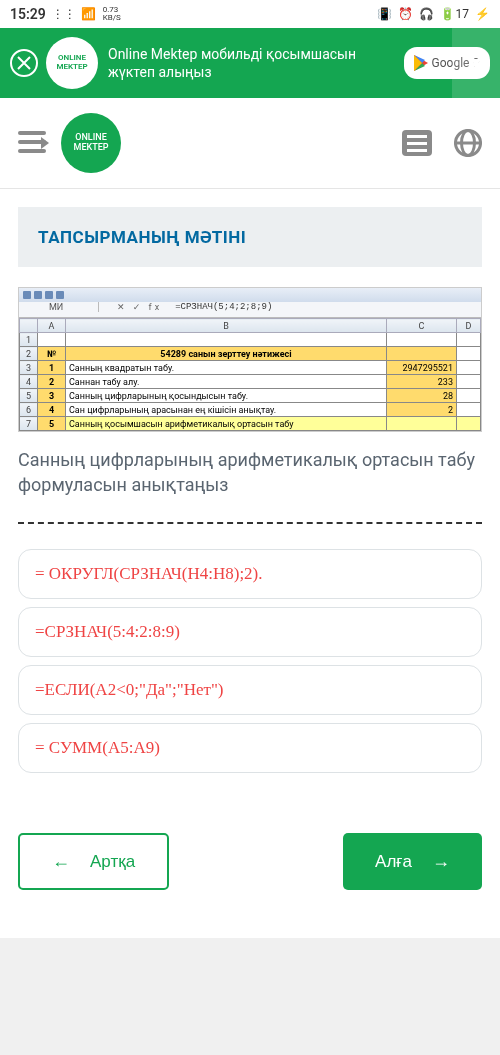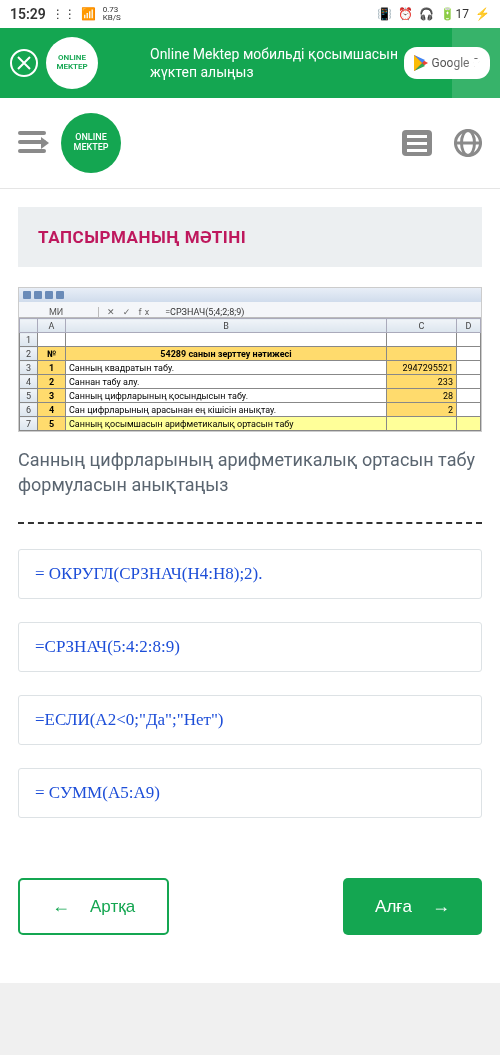--- a/index.html
+++ b/index.html
@@ -59,21 +59,20 @@
       text-align: center;
       margin-right: 10px;
       font-weight: 600;
       line-height: 1.1;
     }
     .banner-text {
       color: #fff;
       font-size: 14px;
       flex: 1;
       line-height: 1.3;
-      margin-left: 42px;
     }
     .banner-play {
       background: #fff;
       border-radius: 13px;
       padding: 8px 10px;
       font-size: 12px;
       display: flex;
       align-items: center;
       gap: 4px;
       color: #555;
@@ -175,21 +174,21 @@
       border: 3px solid #8a8a8a;
       border-radius: 50%;
       transform: translateX(-50%);
     }
     .content { padding: 18px; background: #fff; }
     .task-title {
       background: #eceff1;
       padding: 20px;
       font-size: 17px;
       font-weight: 700;
-      color: #be185d;
+      color: #0369a1;
       letter-spacing: 0.5px;
     }
     .excel-img {
       margin: 20px 0 15px 0;
       border: 1px solid #ccc;
       padding: 0;
       font-size: 10px;
     }
     .excel-toolbar {
       height: 14px;
@@ -197,27 +196,27 @@
       display: flex;
       align-items: center;
       padding: 0 4px;
       gap: 3px;
     }
     .tb-dot { width: 8px; height: 8px; background: #6a8bb8; border-radius: 1px; }
     .excel-formula {
       height: 16px;
       background: #f4f6f9;
       display: flex;
-      align-items: flex-end;
+      align-items: flex-start;
       border-bottom: 1px solid #bbb;
       font-size: 9px;
     }
     .fx-name { width: 80px; padding-left: 30px; border-right: 1px solid #bbb; color: #555; }
-    .fx-icons { padding: 0 8px; color: #666; letter-spacing: 3px; }
-    .fx-formula { padding-left: 5px; color: #333; }
+    .fx-icons { padding: 0 8px; color: #666; letter-spacing: 3px; margin-left: 10px; }
+    .fx-formula { padding-left: 5px; color: #333; font-family: Liberation Mono, monospace; }
     .excel-table { width: 100%; border-collapse: collapse; font-size: 9px; }
     .excel-table th {
       background: linear-gradient(#f0f4f8, #dce5ee);
       border: 1px solid #aab;
       height: 14px;
       font-weight: normal;
       color: #444;
     }
     .col-rownum { width: 18px; }
     .col-a { width: 28px; }
@@ -241,25 +240,25 @@
       line-height: 1.4;
       margin-bottom: 25px;
     }
     .dashed-line {
       border: none;
       border-top: 2px dashed #333;
       margin-bottom: 25px;
     }
     .answer {
       border: 1px solid #dde2e5;
-      border-radius: 3px;
+      border-radius: 13px;
       padding: 14px 16px;
-      margin-bottom: 23px;
+      margin-bottom: 8px;
       font-size: 17px;
-      color: #1d4ed8;
+      color: #ef4444;
       cursor: pointer;
       font-family: "Times New Roman", serif;
     }
     .nav-buttons {
       display: flex;
       justify-content: space-between;
       margin-top: 60px;
       padding-bottom: 30px;
     }
     .btn {

